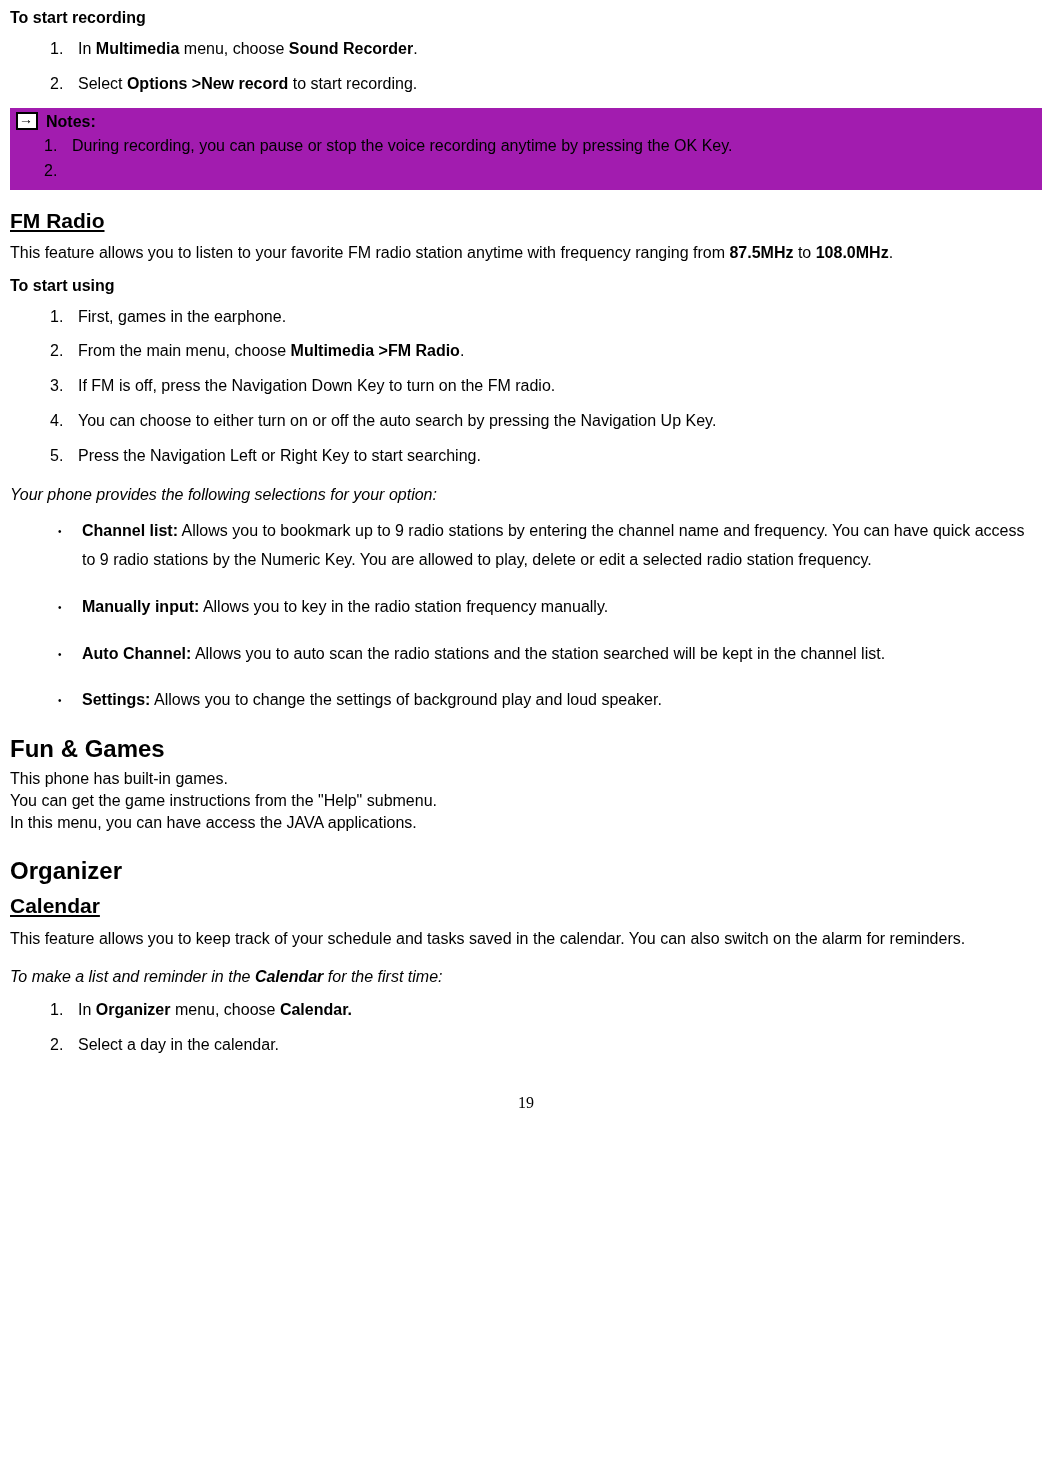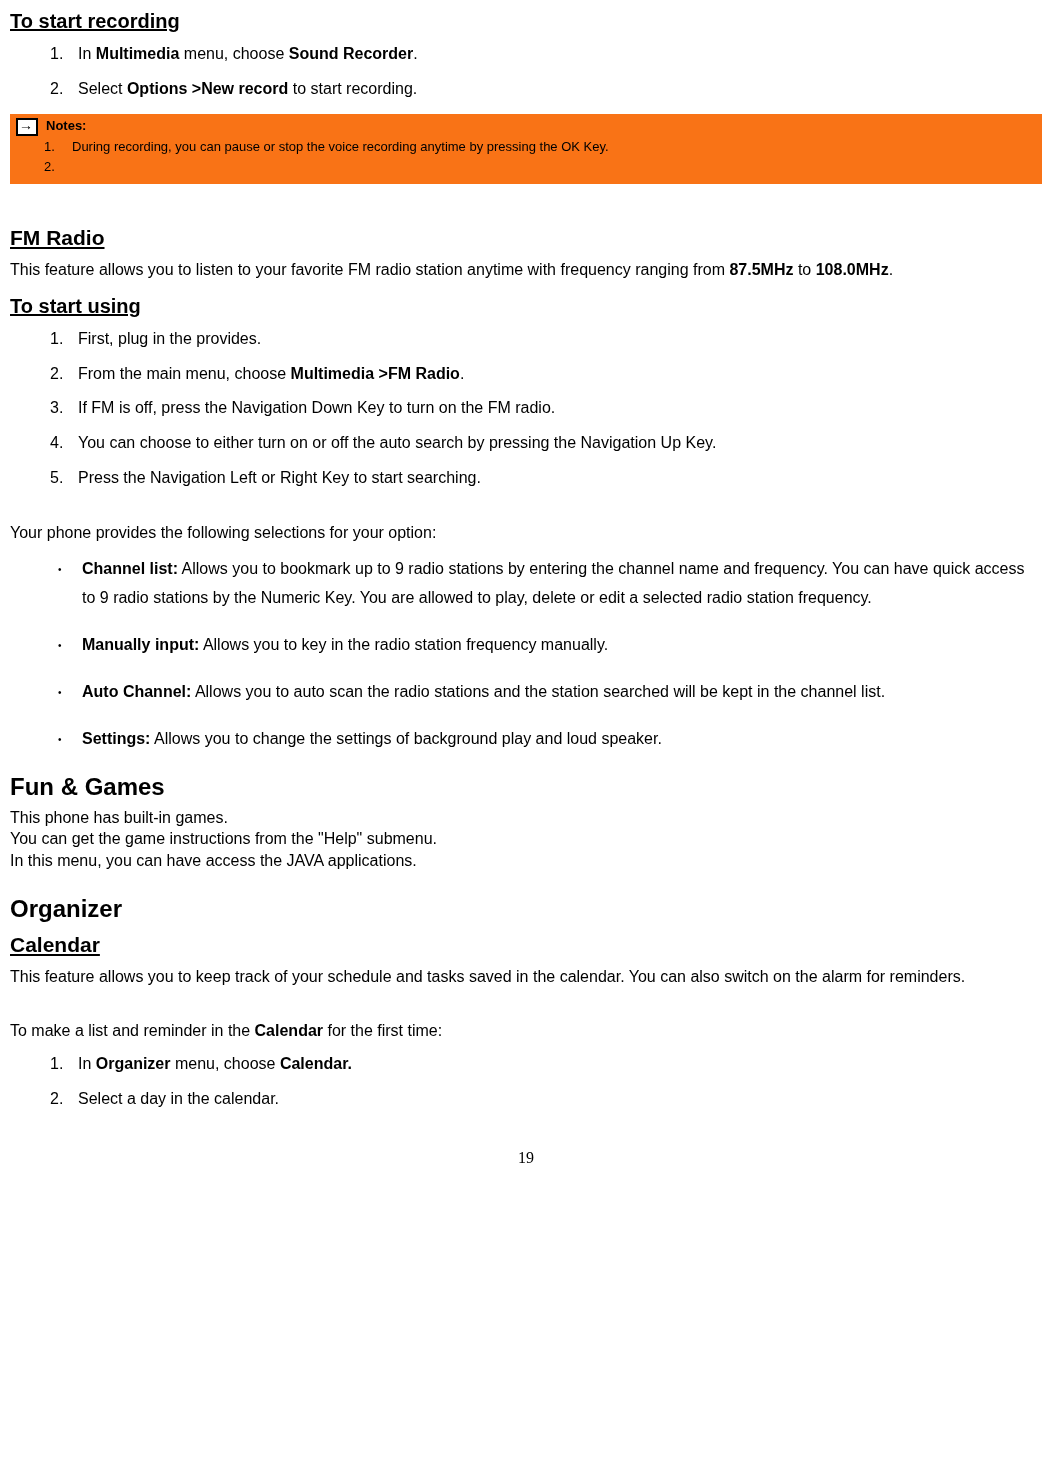--- a/index.html
+++ b/index.html
@@ -6,29 +6,29 @@
       font-family: Arial, Helvetica, sans-serif;
       font-size: 16px;
       line-height: 1.3;
       margin: 0;
       padding: 8px 10px 20px 10px;
       color: #000;
       background: #fff;
       width: 1032px;
     }
     .bold { font-weight: bold; }
-    .heading-start { font-weight: bold; font-size: 20px; margin-bottom: 10px; text-decoration: underline; }
+    .heading-start { font-weight: bold; font-size: 16px; margin-bottom: 10px; }
     .ol-container { margin: 0 0 0 40px; padding: 0; }
     .ol-item { display: flex; margin-bottom: 14px; }
     .ol-num { width: 28px; flex-shrink: 0; }
     .notes-box {
-      background: #f97316;
+      background: #a21caf;
       padding: 4px 6px 6px 6px;
-      margin-bottom: 40px;
-      font-size: 13px;
+      margin-bottom: 17px;
+      font-size: 16px;
     }
     .notes-header { display: flex; align-items: flex-start; }
     .notes-icon {
       width: 18px;
       height: 14px;
       background: #fff;
       border: 2px solid #000;
       margin-right: 8px;
       position: relative;
       flex-shrink: 0;
@@ -42,21 +42,21 @@
       font-weight: bold;
     }
     .notes-title { font-weight: bold; }
     .notes-list { margin: 2px 0 0 28px; padding: 0; }
     .notes-item { display: flex; margin-bottom: 2px; line-height: 1.4; }
     .notes-num { width: 28px; flex-shrink: 0; }
     .h2 { font-size: 21px; font-weight: bold; margin: 6px 0 8px 0; text-decoration: underline; }
     .h1 { font-size: 24px; font-weight: bold; margin: 8px 0 4px 0; }
     .para { margin: 6px 0 12px 0; line-height: 1.35; }
     .para-tight { margin: 0; line-height: 1.35; }
-    .gap-above { margin-top: 33px; }
+    .gap-above { margin-top: 17px; font-style: italic; }
     .ul-container { margin: 6px 0 0 48px; padding: 0; }
     .ul-item { display: flex; margin-bottom: 18px; line-height: 1.8; }
     .ul-bullet { width: 24px; flex-shrink: 0; font-size: 10px; padding-top: 6px; }
     .page-num { text-align: center; font-family: 'Times New Roman', serif; font-size: 16px; margin-top: 38px; }
     .spacer { height: 14px; }
   </style>
 </head>
 <body>
 
 <div class="heading-start">To start recording</div>
@@ -86,21 +86,21 @@
     </div>
   </div>
 </div>
 
 <div class="h2">FM Radio</div>
 <div class="para"><span>This feature allows you to listen to your favorite FM radio station anytime with frequency ranging from </span><span class="bold">87.5MHz</span><span> to </span><span class="bold">108.0MHz</span><span>.</span></div>
 <div class="heading-start">To start using</div>
 <div class="ol-container">
   <div class="ol-item">
     <div class="ol-num">1.</div>
-    <div>First, plug in the provides.</div>
+    <div>First, games in the earphone.</div>
   </div>
   <div class="ol-item">
     <div class="ol-num">2.</div>
     <div><span>From the main menu, choose </span><span class="bold">Multimedia &gt;FM Radio</span><span>.</span></div>
   </div>
   <div class="ol-item">
     <div class="ol-num">3.</div>
     <div>If FM is off, press the Navigation Down Key to turn on the FM radio.</div>
   </div>
   <div class="ol-item">

